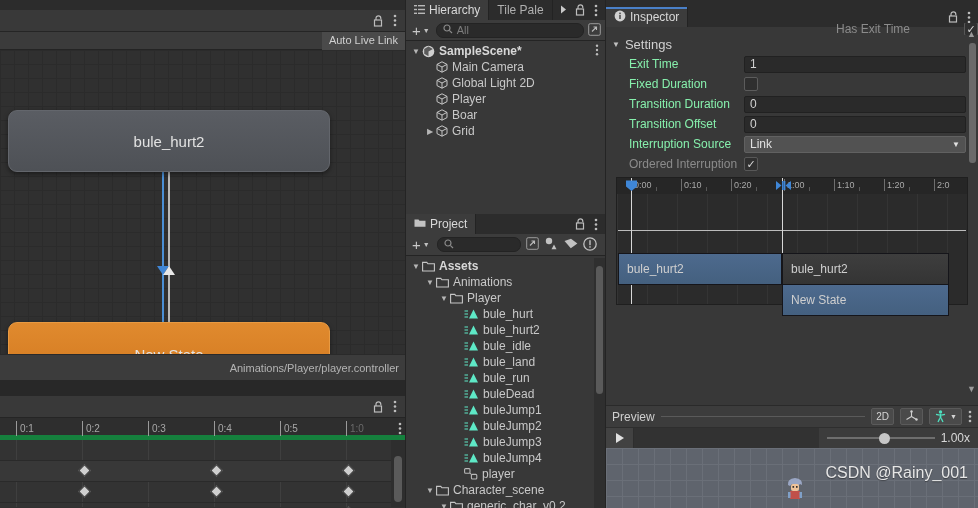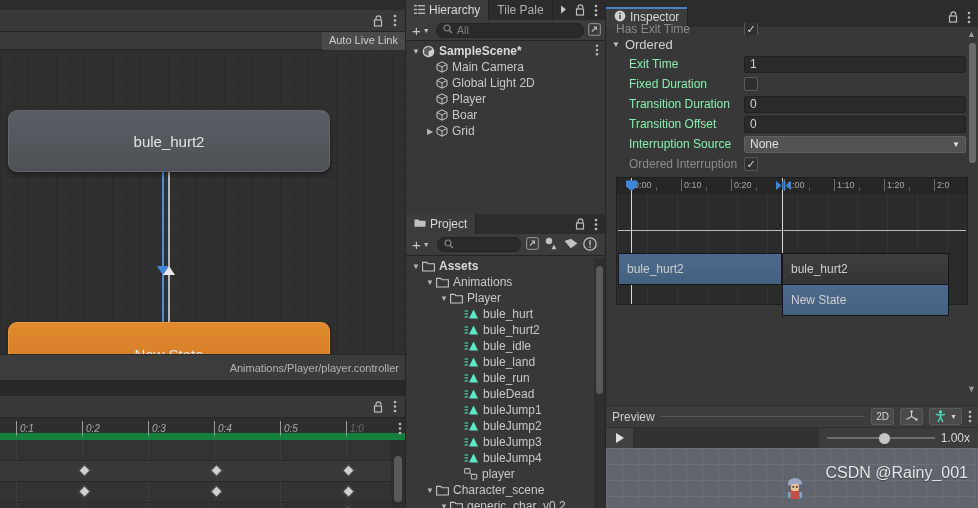--- a/index.html
+++ b/index.html
@@ -121,22 +121,21 @@
     position: absolute; left: 0; top: 396px; width: 405px; height: 112px;
     background: #313131;
   }
   .dope-chrome {
     height: 22px; background: #393939;
     display: flex; align-items: center; justify-content: flex-end;
     gap: 9px; padding-right: 8px; border-bottom: 1px solid #252525;
   }
   .ruler {
     height: 22px; background: #2e2e2e; position: relative;
-    border-bottom: 7px solid #15803d;
-    font-style: italic;
+    border-bottom: 5px solid #15803d;
   }
   .tick { position: absolute; top: 3px; height: 16px; }
   .tick i {
     position: absolute; left: 0; top: 0; width: 1px; height: 15px;
     background: #9a9a9a; display: block;
   }
   .tick span {
     position: absolute; left: 4px; top: 2px; font-size: 10px;
     color: #a8a8a8; white-space: nowrap;
   }
@@ -848,28 +847,28 @@
               <circle cx="2" cy="2" r="1.3" fill="#bdbdbd"></circle>
               <circle cx="2" cy="6.5" r="1.3" fill="#bdbdbd"></circle>
               <circle cx="2" cy="11" r="1.3" fill="#bdbdbd"></circle>
             </svg>
         </span>
       </div>
     </div>
 
     <div class="insp-body">
 
-      <div class="prop-row" style="height:12px;overflow:hidden;margin-top:-4px;">
+      <div class="prop-row" style="height:12px;overflow:hidden;margin-top:-4px;justify-content:flex-end;">
         <span class="prop-label w dim">Has Exit Time</span>
         <span class="prop-check flat">✓</span>
       </div>
 
       <div class="foldout">
         <span class="tri">▼</span>
-        <span class="t">Ordered</span>
+        <span class="t">Settings</span>
       </div>
 
       <div class="prop-row">
         <span class="prop-label indent w">Exit Time</span>
         <span class="prop-field">1</span>
       </div>
 
       <div class="prop-row">
         <span class="prop-label indent w">Fixed Duration</span>
         <span class="prop-check"></span>
@@ -881,21 +880,21 @@
       </div>
 
       <div class="prop-row">
         <span class="prop-label indent w">Transition Offset</span>
         <span class="prop-field">0</span>
       </div>
 
       <div class="prop-row">
         <span class="prop-label indent w">Interruption Source</span>
         <span class="prop-dd">
-          <span>None</span>
+          <span>Link</span>
           <span class="ar">▼</span>
         </span>
       </div>
 
       <div class="prop-row">
         <span class="prop-label indent w dim">Ordered Interruption</span>
         <span class="prop-check flat">✓</span>
       </div>
 
       <div class="tl">

